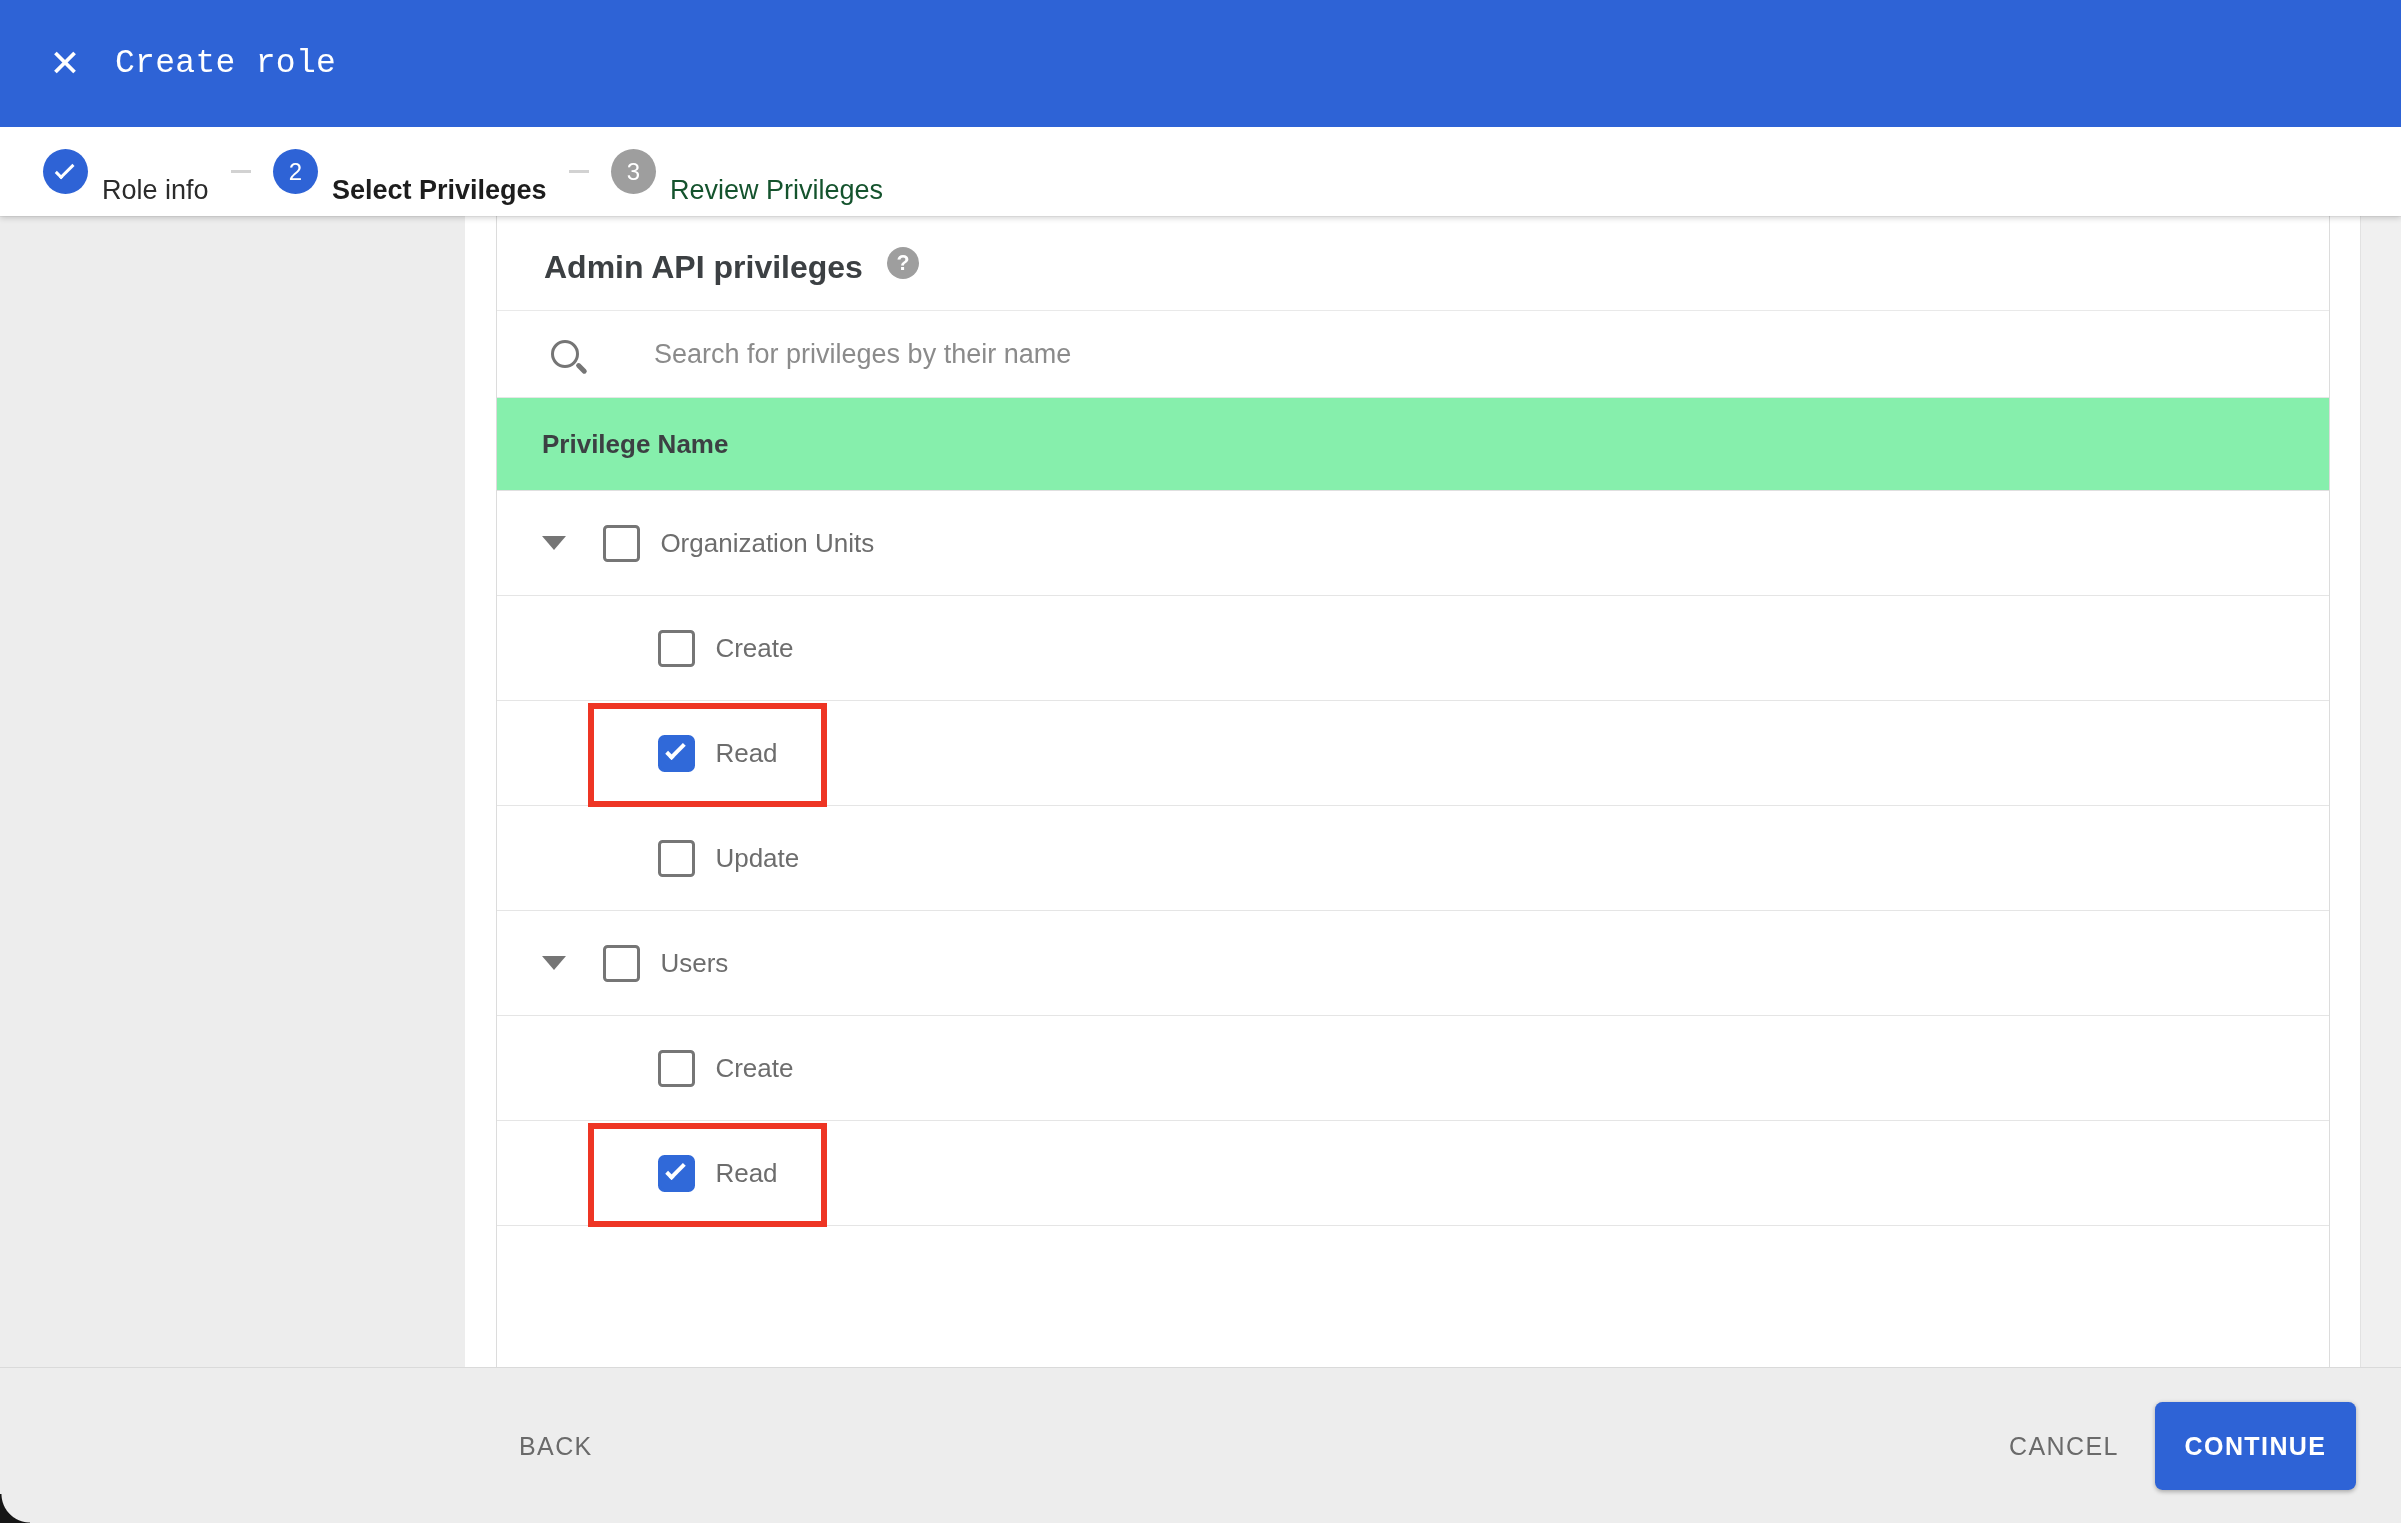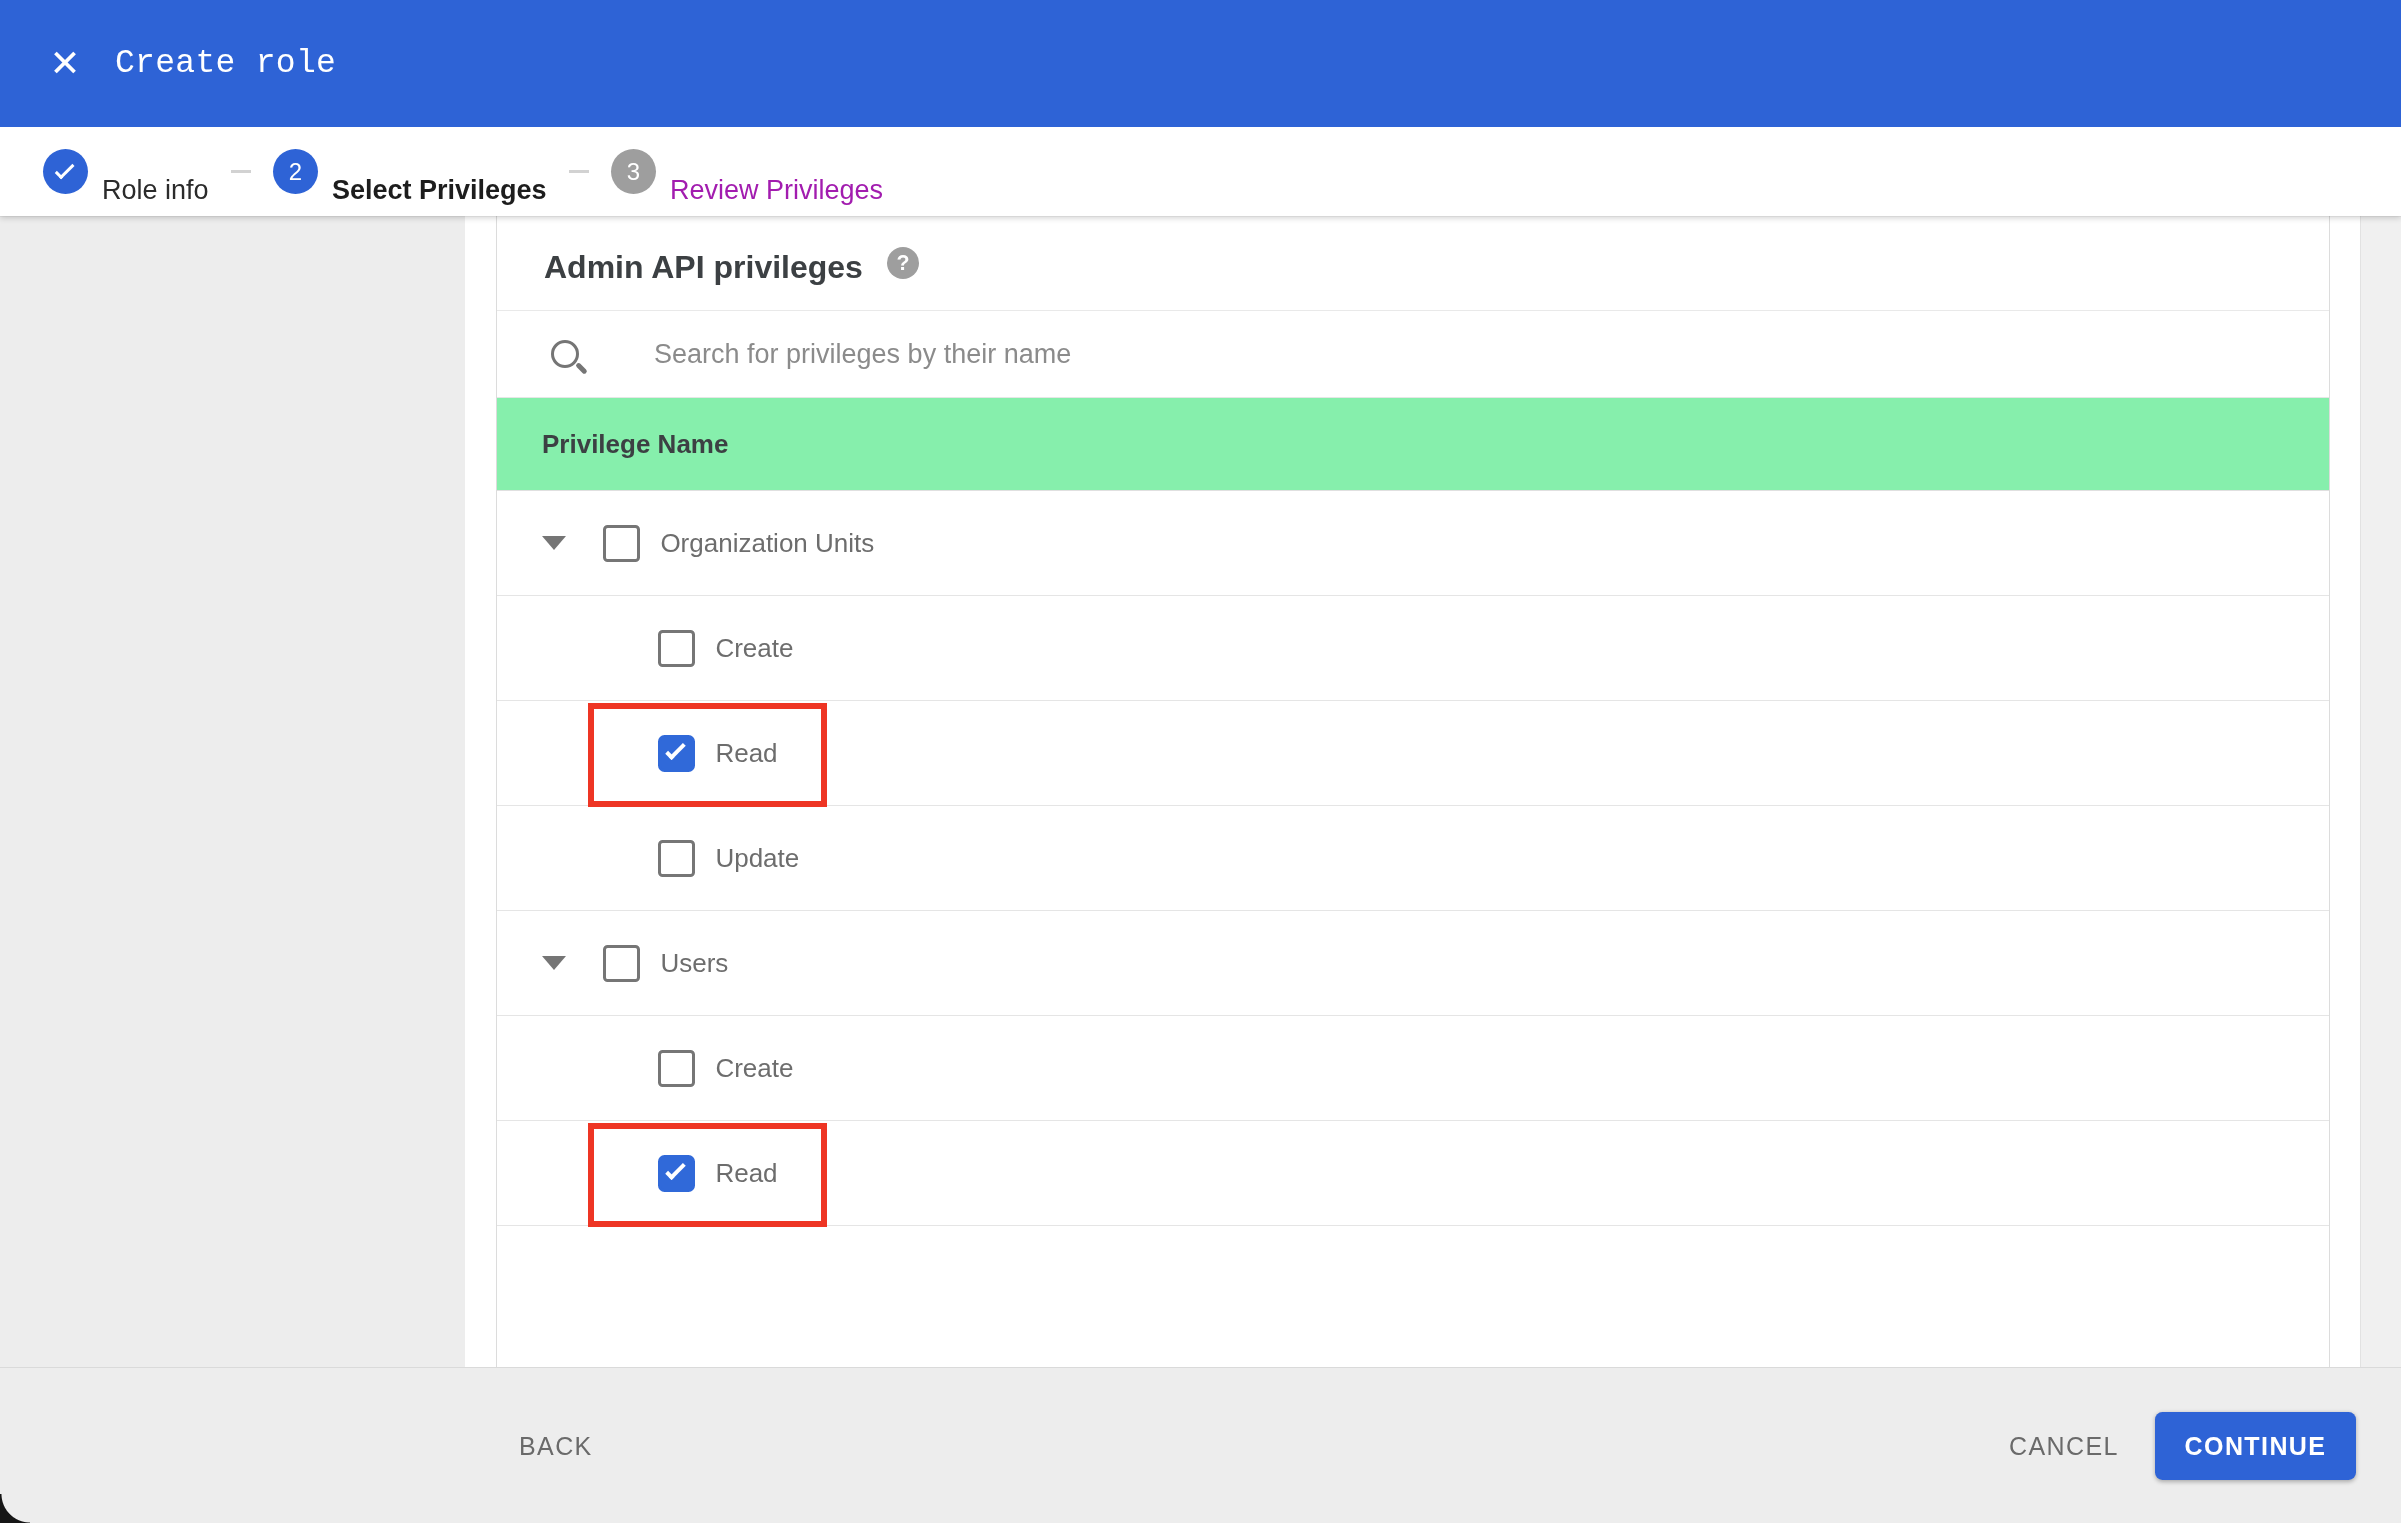--- a/index.html
+++ b/index.html
@@ -25,21 +25,21 @@
   .stepbar{position:absolute;left:0;top:127px;width:100%;height:89px;background:#fff;
     display:flex;align-items:center;padding-left:43px;z-index:25;
     box-shadow:0 2.8px 5.6px rgba(0,0,0,.16),0 0.9px 0 rgba(0,0,0,.05);}
   .step{display:flex;align-items:center;}
   .step-circle{width:45px;height:45px;border-radius:50%;display:flex;align-items:center;justify-content:center;
     color:#fff;font-size:24px;flex:none;}
   .step-circle.done,.step-circle.active{background:var(--primary_blue);}
   .step-circle.upcoming{background:#9e9e9e;}
   .step-label{margin-left:14px;font-size:27px;color:#2b2b2b;margin-top:38px;}
   .step.active .step-label{font-weight:700;color:#1d1d1d;}
-  .step.upcoming .step-label{color:#a21caf;}
+  .step.upcoming .step-label{color:#14532d;}
   .step-dash{width:20.4px;height:2.8px;background:#d2d2d2;margin:0 22px;flex:none;}
   .circle-check{width:18.6px;height:9.3px;border-left:3.7px solid #fff;border-bottom:3.7px solid #fff;
     transform:rotate(-45deg) translate(0.9px,-1.9px);}
 
   
   .left-panel{position:absolute;left:0;top:216px;width:465px;bottom:0;background:var(--page_gray);z-index:1;}
   .right-strip{position:absolute;left:2360px;top:216px;width:42px;bottom:0;background:#f0f0f0;
     border-left:0.9px solid #e2e2e2;z-index:1;}
 
   
@@ -81,21 +81,21 @@
   .row.highlighted .red-box{display:block;position:absolute;left:91px;top:1.9px;bottom:-1.9px;width:239px;
     border:6.5px solid var(--highlight_red);}
 
   
   .footer{position:absolute;left:0;bottom:0;width:100%;height:157px;background:var(--page_gray);
     border-top:0.9px solid #dadada;z-index:20;}
   .text-btn{position:absolute;top:50%;transform:translateY(-50%);font-size:25px;font-weight:400;
     color:#6a6a6a;letter-spacing:1.4px;cursor:pointer;background:none;border:none;font-family:inherit;}
   .back-btn{left:519px;}
   .cancel-btn{left:2009px;}
-  .continue-btn{position:absolute;right:45px;top:50%;transform:translateY(-50%);width:201px;height:68px;
+  .continue-btn{position:absolute;right:45px;top:50%;transform:translateY(-50%);width:201px;height:88px;
     background:var(--primary_blue);color:#fff;font-size:25px;font-weight:700;letter-spacing:1.4px;
     border:none;border-radius:7.4px;font-family:inherit;cursor:pointer;display:flex;align-items:center;
     justify-content:center;box-shadow:0 1.9px 4.6px rgba(0,0,0,.28);}
 
   
   .corner{position:absolute;left:0;bottom:0;width:30px;height:30px;z-index:40;
     background:radial-gradient(circle 29px at 100% 0%,transparent 28px,#161616 29px);}
 </style>
 </head>
 <body>

